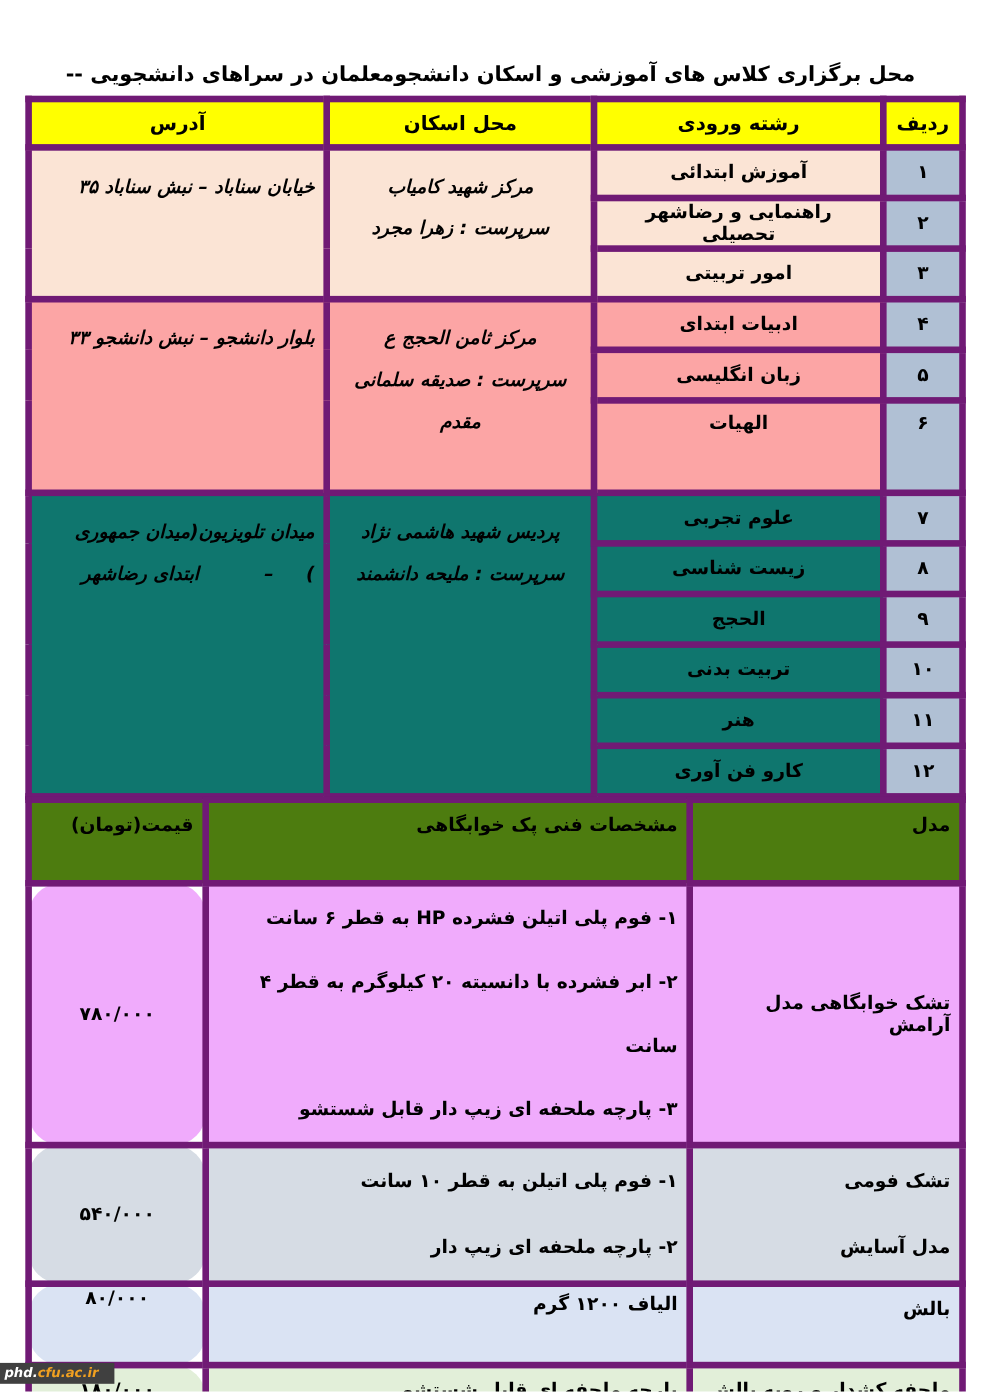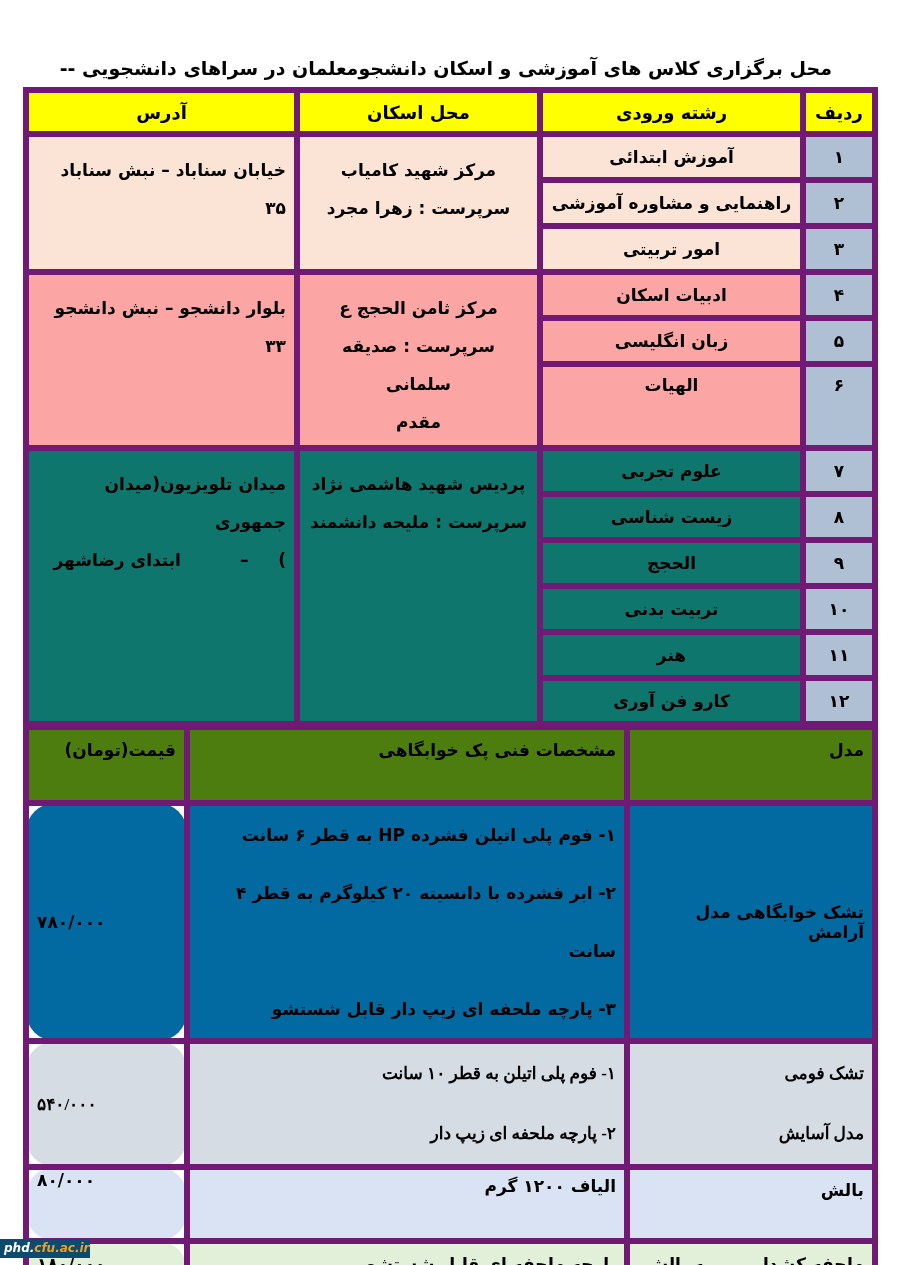--- a/index.html
+++ b/index.html
@@ -6,37 +6,37 @@
   body { width: 900px; height: 1265px; position: relative; overflow: hidden;
          font-family: "DejaVu Sans", sans-serif; color: #000; }
   .title { position: absolute; top: 54px; left: 24px; width: 808px; text-align: right;
            direction: rtl; font-weight: bold; font-size: 19px; line-height: 28px; }
   table { border-collapse: collapse; direction: rtl; position: absolute; table-layout: fixed; }
   td, th { border: 6px solid #701a75; font-weight: bold; font-size: 17px; padding: 0 8px; }
   #t1 { top: 87px; left: 23px; width: 855px; }
   #t1 th { background: #ffff00; height: 38px; text-align: center; font-size: 18px; }
   #t1 td.num { background: #b0c0d4; text-align: center; width: 55px; }
   #t1 td.field { text-align: center; height: 40px; margin-left: 40px; }
-  #t1 td.loc, #t1 td.addr { vertical-align: top; text-align: center; line-height: 38px; padding-top: 14px; }
+  #t1 td.loc, #t1 td.addr { vertical-align: top; text-align: center; line-height: 38px; padding-top: 14px; font-style: italic; }
   #t1 td.addr { text-align: right; }
   .g1 td.c { background: #fbe4d5; }
   .g2 td.c { background: #fca5a5; }
   .g3 td.c { background: #0f766e; }
   #t2 { top: 724px; left: 23px; width: 855px; }
   #t2 th { background: #4d7c0f; height: 60px; text-align: right; vertical-align: top; padding-top: 10px; font-size: 17px; }
   #t2 td { text-align: right; }
-  #t2 td.price { text-align: left; border-radius: 29px; }
-  .r1 td { background: #0369a1; }
-  .r2 td { background: #d6dce4; font-family: Liberation Serif, serif; }
+  #t2 td.price { text-align: center; border-radius: 29px; }
+  .r1 td { background: #f0abfc; }
+  .r2 td { background: #d6dce4; }
   .r3 td { background: #dae3f3; }
   .r4 td { background: #e2efd9; }
   .spec-line { line-height: 58px; }
   .spec-line2 { line-height: 60px; }
-  .watermark { position: absolute; left: 0; top: 1239px; background: #0c4a6e; color: #fff;
-               font-size: 12px; font-weight: bold; font-style: italic; padding: 2px 0 3px 4px; }
+  .watermark { position: absolute; left: 0; top: 1239px; background: #404040; color: #fff;
+               font-size: 12px; font-weight: bold; font-style: italic; padding: 2px 14px 3px 4px; }
   .watermark .dom { color: #f0a020; }
 </style>
 </head>
 <body>
 
 <div class="title">محل برگزاری کلاس های آموزشی و اسکان دانشجومعلمان در سراهای دانشجویی -- مهر ماه ۱۴۰۲</div>
 
 <table id="t1">
   <colgroup>
     <col style="width:72px">
@@ -60,30 +60,30 @@
       <td class="c loc" rowspan="3">
         <div>مرکز شهید کامیاب</div>
         <div>سرپرست : زهرا مجرد</div>
       </td>
       <td class="c addr" rowspan="3">
         <div>خیابان سناباد – نبش سناباد ۳۵</div>
       </td>
     </tr>
     <tr class="g1">
       <td class="num">۲</td>
-      <td class="c field">راهنمایی و مشاوره آموزشی</td>
+      <td class="c field">راهنمایی و رضاشهر تحصیلی</td>
     </tr>
     <tr class="g1">
       <td class="num">۳</td>
       <td class="c field">امور تربیتی</td>
     </tr>
 
     <tr class="g2">
       <td class="num">۴</td>
-      <td class="c field">ادبیات اسکان</td>
+      <td class="c field">ادبیات ابتدای</td>
       <td class="c loc" rowspan="3">
         <div>مرکز ثامن الحجج ع</div>
         <div>سرپرست : صدیقه سلمانی</div>
         <div>مقدم</div>
       </td>
       <td class="c addr" rowspan="3">
         <div>بلوار دانشجو – نبش دانشجو ۳۳</div>
       </td>
     </tr>
     <tr class="g2">

